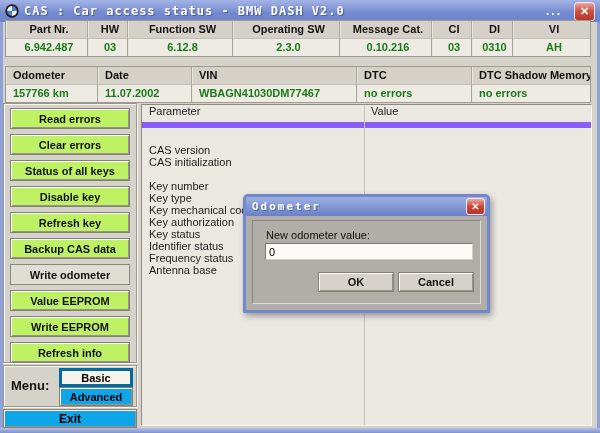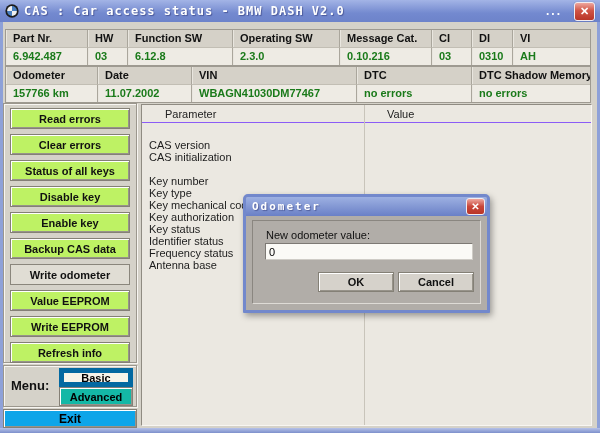--- a/index.html
+++ b/index.html
@@ -19,21 +19,21 @@
     font:bold 11px "Liberation Sans",sans-serif;display:flex;align-items:center;justify-content:center;
     box-shadow:0 0 1px rgba(0,0,0,.4);}
   .edge{position:absolute;background:#8ea1d8;}
   .edge.l{left:0;top:22px;bottom:0;width:3px;}
   .edge.r{right:0;top:22px;bottom:0;width:3px;}
   .edge.b{left:0;right:0;bottom:0;height:5px;background:linear-gradient(#b6c2e8,#7d90cc);}
 
   
   .itable{position:absolute;left:5px;width:586px;border:1px solid #9e9a91;box-sizing:border-box;
     background:#d5d1c8;}
-  .t1{top:29px;}
+  .t1{top:20px;text-align:center;}
   .t2{top:66px;}
   .trow{display:grid;}
   .t1 .trow{grid-template-columns:82px 40px 105px 107px 92px 40px 41px auto;}
   .t2 .trow{grid-template-columns:92px 94px 165px 115px auto;}
   .cell{padding:2px 2px 2px 7px;font-size:11px;font-weight:bold;line-height:13px;
     border-right:1px solid #aaa69c;box-shadow:inset 1px 0 0 #e9e6df;white-space:nowrap;overflow:hidden;}
   .cell:last-child{border-right:none;}
   .hrow .cell{color:#111;background:#d5d1c8;border-bottom:1px solid #c2beb4;}
   .vrow .cell{color:#1a7a1a;background:#eeebe4;}
 
@@ -42,34 +42,34 @@
     box-shadow:1px 1px 0 #f7f5f1, inset 1px 1px 0 #f7f5f1;box-sizing:border-box;}
   .box-buttons{top:103px;height:260px;}
   .sbtn{position:absolute;left:6px;width:120px;height:21px;background:#bef264;
     border:1px solid #84807六;border:1px solid #848076;
     box-shadow:inset 1px 1px 0 #ffffff, inset -1px -1px 0 #97938a;
     font:bold 11px "Liberation Sans",sans-serif;color:#111;
     display:flex;align-items:center;justify-content:center;}
   .sbtn.active{background:#e0ddd4;box-shadow:none;border:1px solid #8a867c;}
   .box-menu{top:365px;height:42px;}
   .menu-label{position:absolute;left:7px;top:12px;font:bold 13px "Liberation Sans",sans-serif;color:#111;}
-  .mbtn{position:absolute;left:55px;width:74px;height:19px;background:#14b8a6;
+  .mbtn{position:absolute;left:55px;width:74px;height:19px;background:#0ea5e9;
     border:1px solid #848076;box-shadow:inset 1px 1px 0 #ffffff, inset -1px -1px 0 #97938a;
     font:bold 11px "Liberation Sans",sans-serif;display:flex;align-items:center;justify-content:center;}
-  .mbtn.basic{top:2px;background:#f6f4ea;box-shadow:none;border:5px solid #0369a1;}
+  .mbtn.basic{top:2px;background:#f6f4ea;box-shadow:none;border:3px solid #0369a1;}
   .mbtn.adv{top:21px;}
   .exit-btn{position:absolute;left:3px;top:409px;width:134px;height:19px;background:#0ea5e9;
     border:1px solid #848076;box-shadow:inset 1px 1px 0 #ffffff, inset -1px -1px 0 #97938a;
     font:bold 12px "Liberation Sans",sans-serif;display:flex;align-items:center;justify-content:center;box-sizing:border-box;}
 
   
   .panel{position:absolute;left:141px;top:104px;width:451px;height:322px;background:#ebe8e1;
     border:1px solid;border-color:#8f8b82 #f8f6f2 #f8f6f2 #8f8b82;box-sizing:border-box;}
   .pdivider{position:absolute;left:222px;top:0;bottom:0;width:1px;background:#c8c4ba;}
-  .phead{display:flex;height:17px;border-bottom:1px solid #8b5cf6;align-items:center;padding-left:16px;}
+  .phead{display:flex;height:17px;border-bottom:6px solid #8b5cf6;}
   .phead .pc{font-size:11px;color:#222;padding-left:7px;}
   .pc1{width:215px;}
   .pc2{flex:1;}
   .prows{padding-top:4px;}
   .prow{display:flex;height:12px;font-size:11px;line-height:12px;color:#1c1c1c;flex-direction:column;}
   .prow .pc{padding-left:7px;white-space:nowrap;overflow:hidden;}
 
   
   .dialog{position:absolute;left:243px;top:194px;width:247px;height:119px;box-sizing:border-box;
     background:#b1ada8;border:3px solid #7288cc;border-radius:5px 5px 1px 1px;
@@ -156,21 +156,21 @@
       <div class="cell">no errors</div>
       <div class="cell">no errors</div>
     </div>
   </div>
 
   <div class="groovebox box-buttons">
     <button class="sbtn" style="top:4px">Read errors</button>
     <button class="sbtn" style="top:30px">Clear errors</button>
     <button class="sbtn" style="top:56px">Status of all keys</button>
     <button class="sbtn" style="top:82px">Disable key</button>
-    <button class="sbtn" style="top:108px">Enable key</button>
+    <button class="sbtn" style="top:108px">Refresh key</button>
     <button class="sbtn" style="top:134px">Backup CAS data</button>
     <button class="sbtn active" style="top:160px">Write odometer</button>
     <button class="sbtn" style="top:186px">Value EEPROM</button>
     <button class="sbtn" style="top:212px">Write EEPROM</button>
     <button class="sbtn" style="top:238px">Refresh info</button>
   </div>
 
   <div class="groovebox box-menu">
     <span class="menu-label">Menu:</span>
     <button class="mbtn basic">Basic</button>

